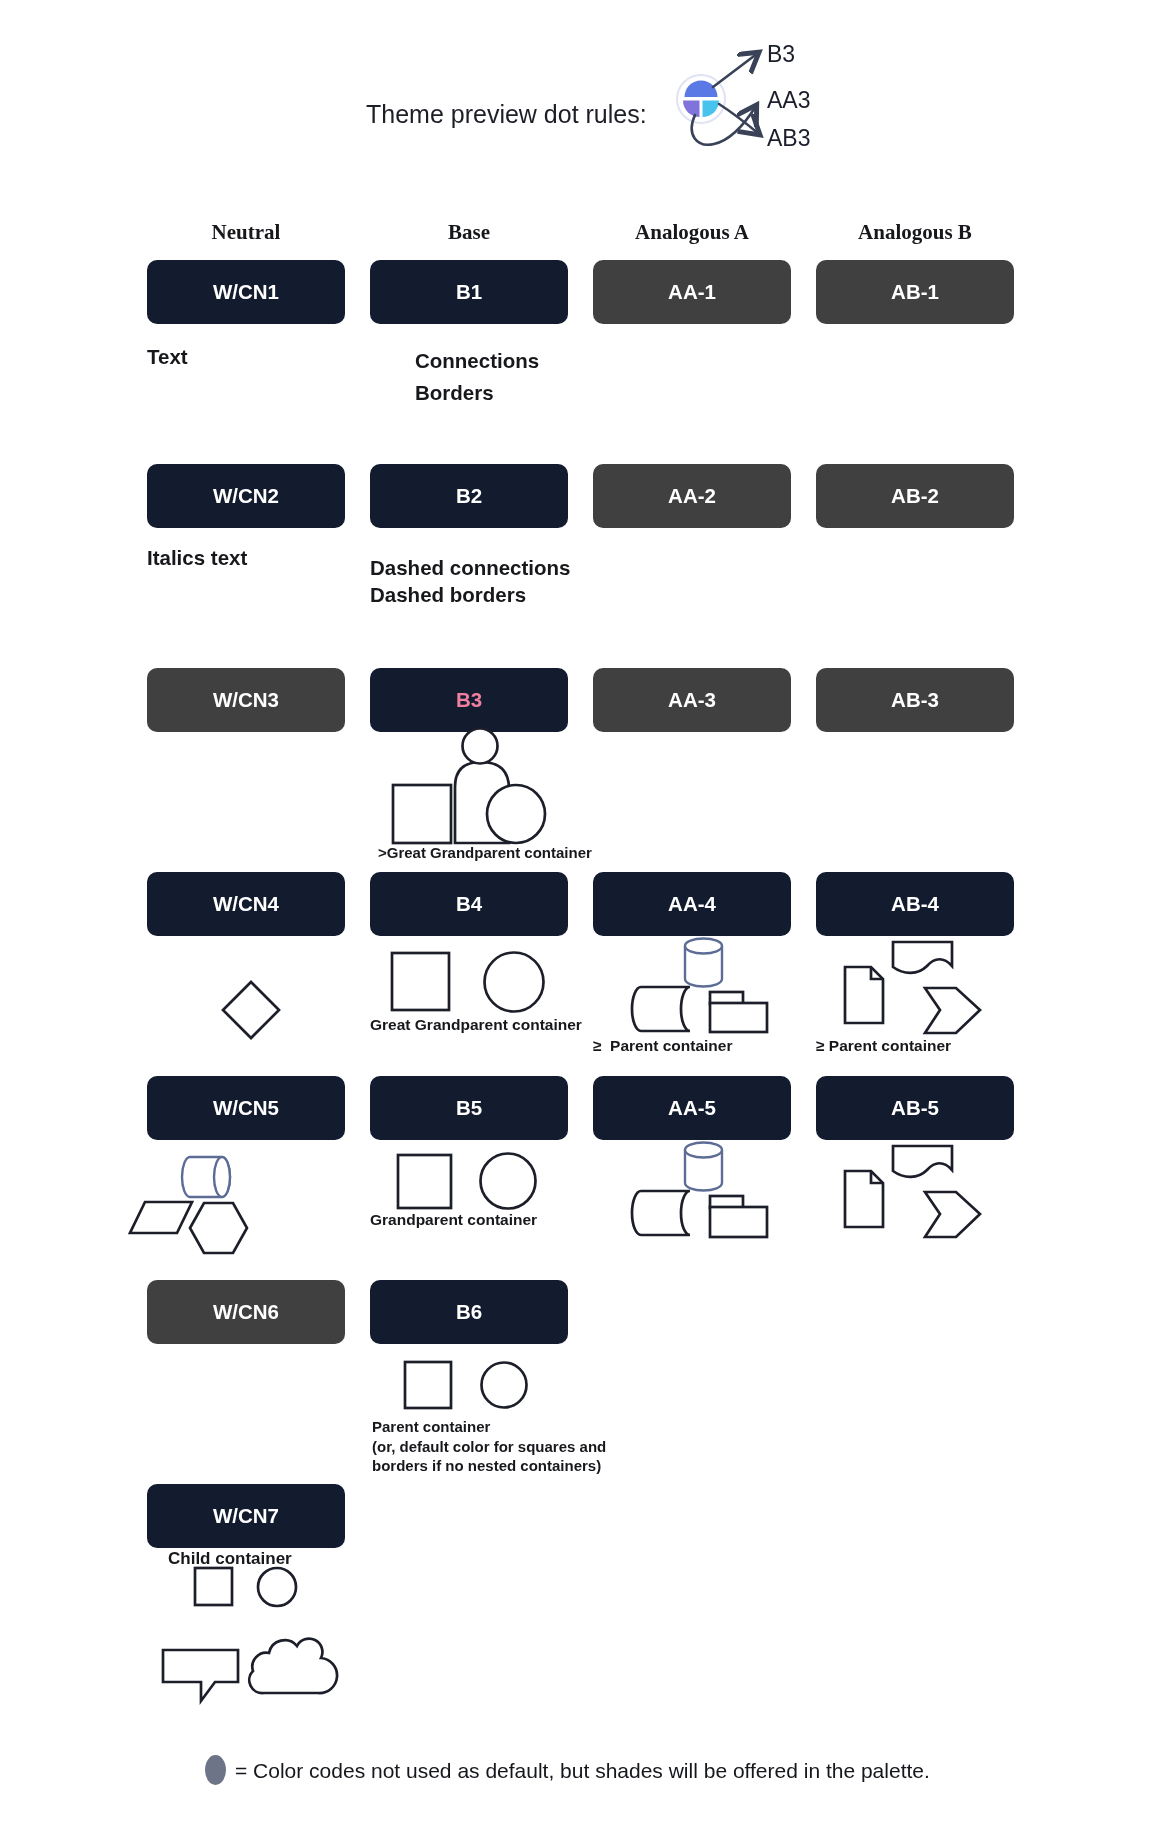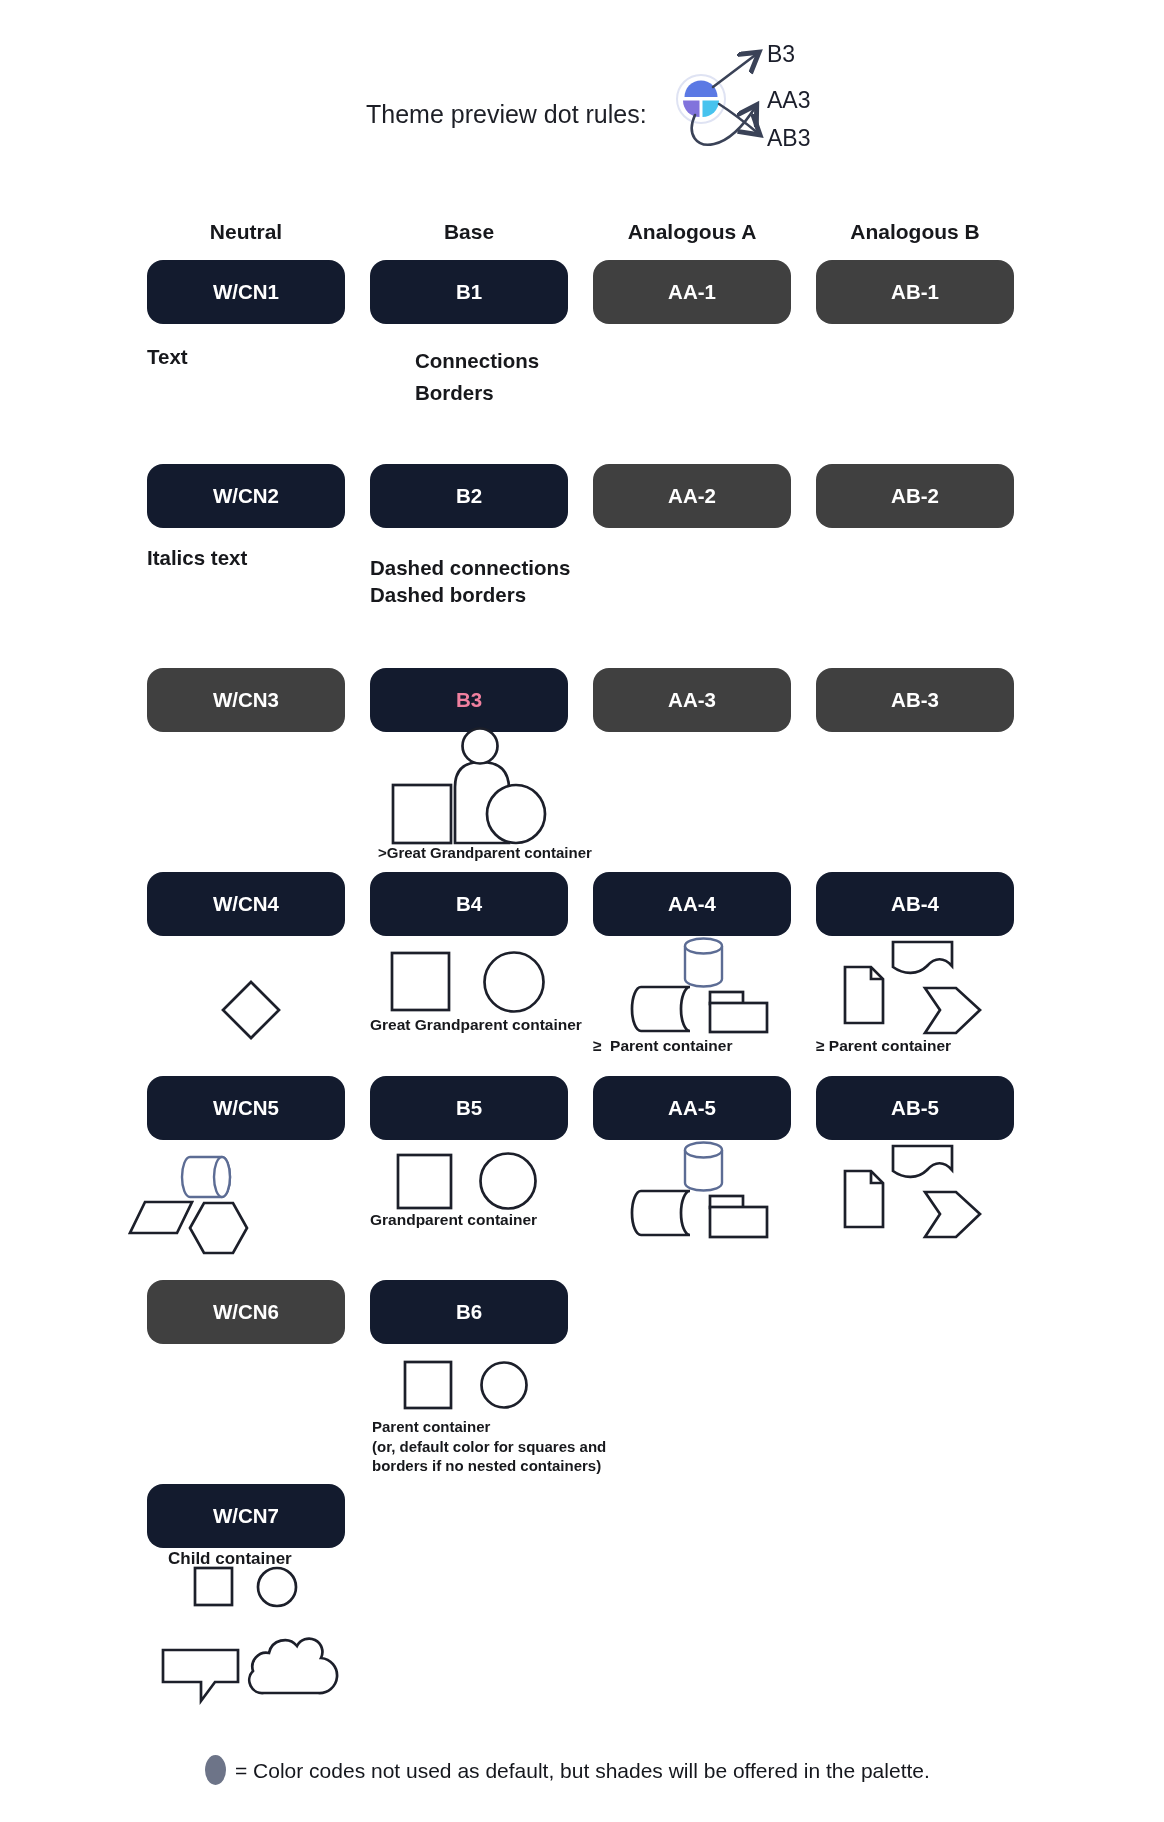--- a/index.html
+++ b/index.html
@@ -10,27 +10,27 @@
   .title{
     position:absolute;left:366px;top:84px;font-size:25px;font-weight:500;
     color:#1d1f26;letter-spacing:0;margin-top:16px;
   }
   .dot-label{
     position:absolute;left:767px;font-size:23px;font-weight:400;color:#1b1e2b;
   }
   .lbl-b3{top:41px}.lbl-aa3{top:87px}.lbl-ab3{top:125px}
   .hdr{
     position:absolute;top:220px;width:198px;text-align:center;
-    font-size:21px;font-weight:700;color:#17181c;
+    font-size:21px;font-weight:700;color:#17181c;font-family:Liberation Serif, serif;
   }
   .c0{left:147px}.c1{left:370px}.c2{left:593px}.c3{left:816px}
   .r0{top:260px}.r1{top:464px}.r2{top:668px}.r3{top:872px}
   .r4{top:1076px}.r5{top:1280px}.r6{top:1484px}
   .btn{
-    position:absolute;width:198px;height:64px;border-radius:16px;
+    position:absolute;width:198px;height:64px;border-radius:10px;
     display:flex;align-items:center;justify-content:center;
     font-size:20.5px;font-weight:700;color:#ffffff;z-index:1;
   }
   .btn.dark{background:#131b2e}
   .btn.gray{background:#404040}
   .btn.pink-text{color:#f0809f}
   .ann{position:absolute;font-weight:700;color:#17181c;z-index:1;}
   .lg{font-size:20.5px;}
   .sm{font-size:15px;white-space:nowrap;}
   .ctr{text-align:left;}

